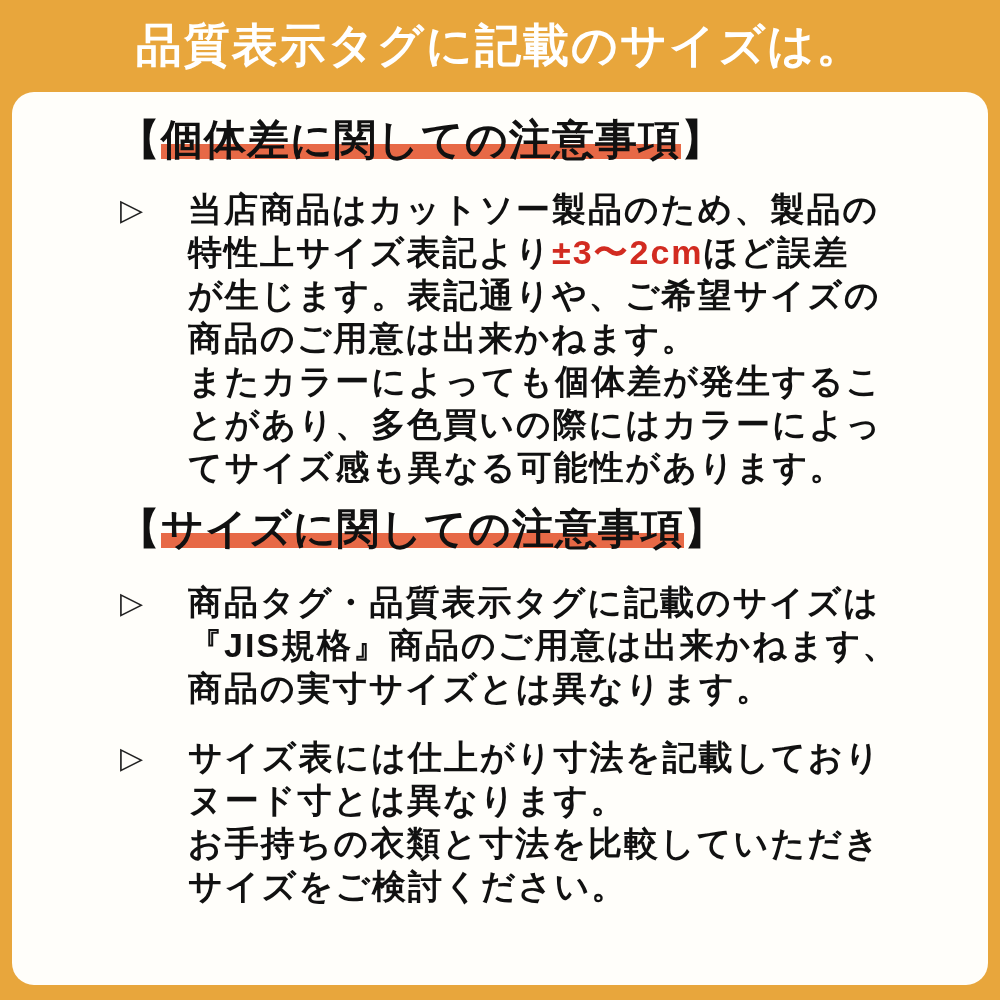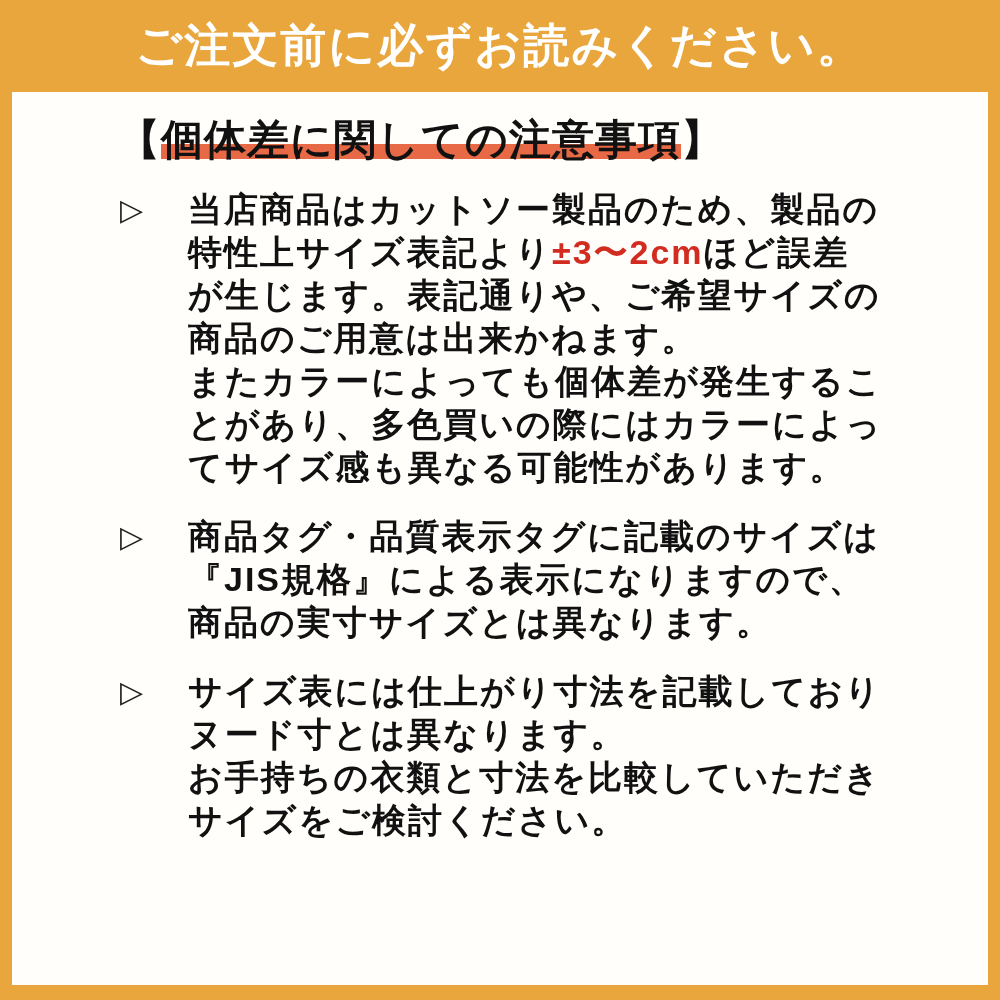--- a/index.html
+++ b/index.html
@@ -28,20 +28,21 @@
     white-space:nowrap;
   }
   .panel{
     flex:1 1 auto;
     margin:0 12px 15px 12px;
     background:#FFFEFA;            
     display:flex;flex-direction:column;
     box-sizing:border-box;
     padding:22px 40px 18px 106px;
     overflow:hidden;
+    border-radius:22px;
   }
   .section-heading{
     margin:0;
     font-size:42px;
     font-weight:900;
     color:#111111;
     line-height:52px;
     letter-spacing:1px;
     white-space:nowrap;
   }
@@ -88,43 +89,44 @@
     padding-bottom:4px;
     white-space:nowrap;
   }
 </style>
 </head>
 <body>
 
 <div class="page">
 
   <div class="header">
-    <span class="title">ご注文前に必ずお読みください。</span>
+    <span class="title">品質表示タグに記載のサイズは。</span>
   </div>
 
   <div class="panel">
 
     <h2 class="section-heading"><span>【</span><span class="hl-underline">個体差に関しての注意事項</span><span>】</span></h2>
 
     <div class="bullet">
       <span class="marker">▷</span>
       <div class="bullet-text"><span>当店商品はカットソー製品のため、製品の
 特性上サイズ表記より</span><span class="red">±3〜2cm</span><span>ほど誤差
 が生じます。表記通りや、ご希望サイズの
 商品のご用意は出来かねます。
 またカラーによっても個体差が発生するこ
 とがあり、多色買いの際にはカラーによっ
 てサイズ感も異なる可能性があります。</span></div>
     </div>
 
+    <h2 class="section-heading second"><span>【</span><span class="hl-underline">サイズに関しての注意事項</span><span>】</span></h2>
 
     <div class="bullet tight">
       <span class="marker">▷</span>
       <div class="bullet-text"><span>商品タグ・品質表示タグに記載のサイズは
-『JIS規格』による表示になりますので、
+『JIS規格』商品のご用意は出来かねます、
 商品の実寸サイズとは異なります。</span></div>
     </div>
 
     <div class="bullet tight">
       <span class="marker">▷</span>
       <div class="bullet-text"><span>サイズ表には仕上がり寸法を記載しており
 ヌード寸とは異なります。
 お手持ちの衣類と寸法を比較していただき
 サイズをご検討ください。</span></div>
     </div>

